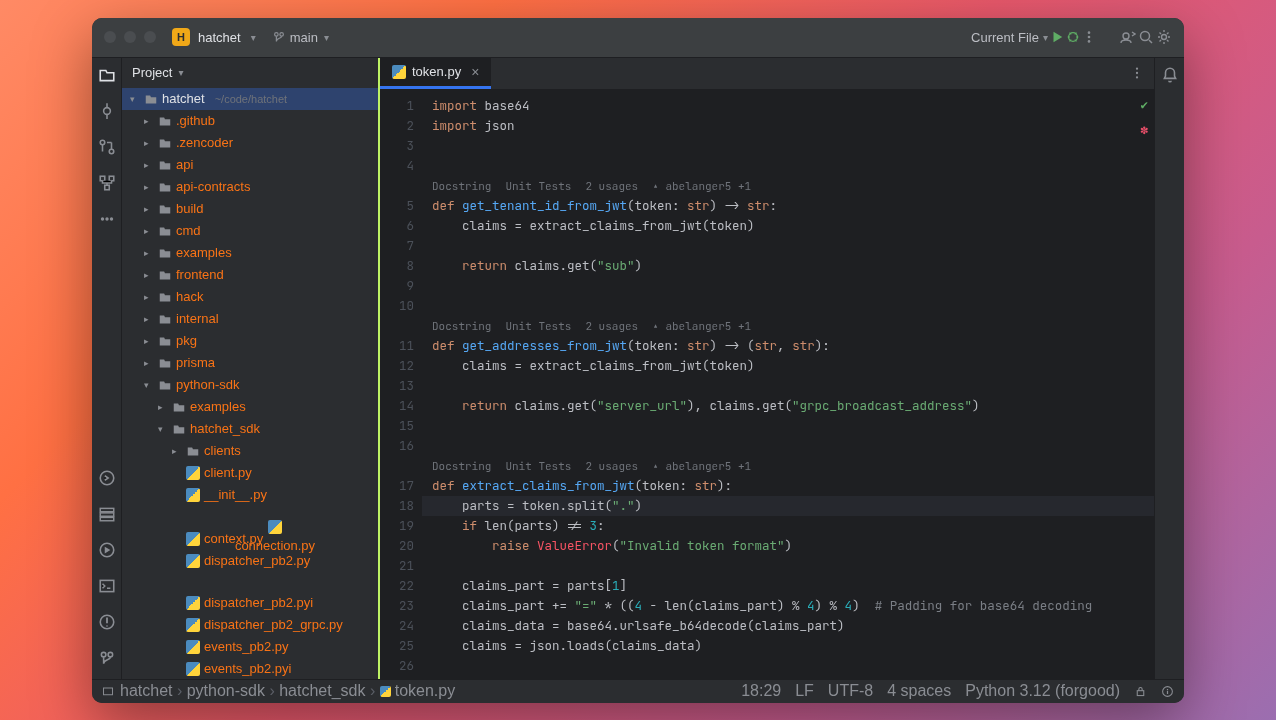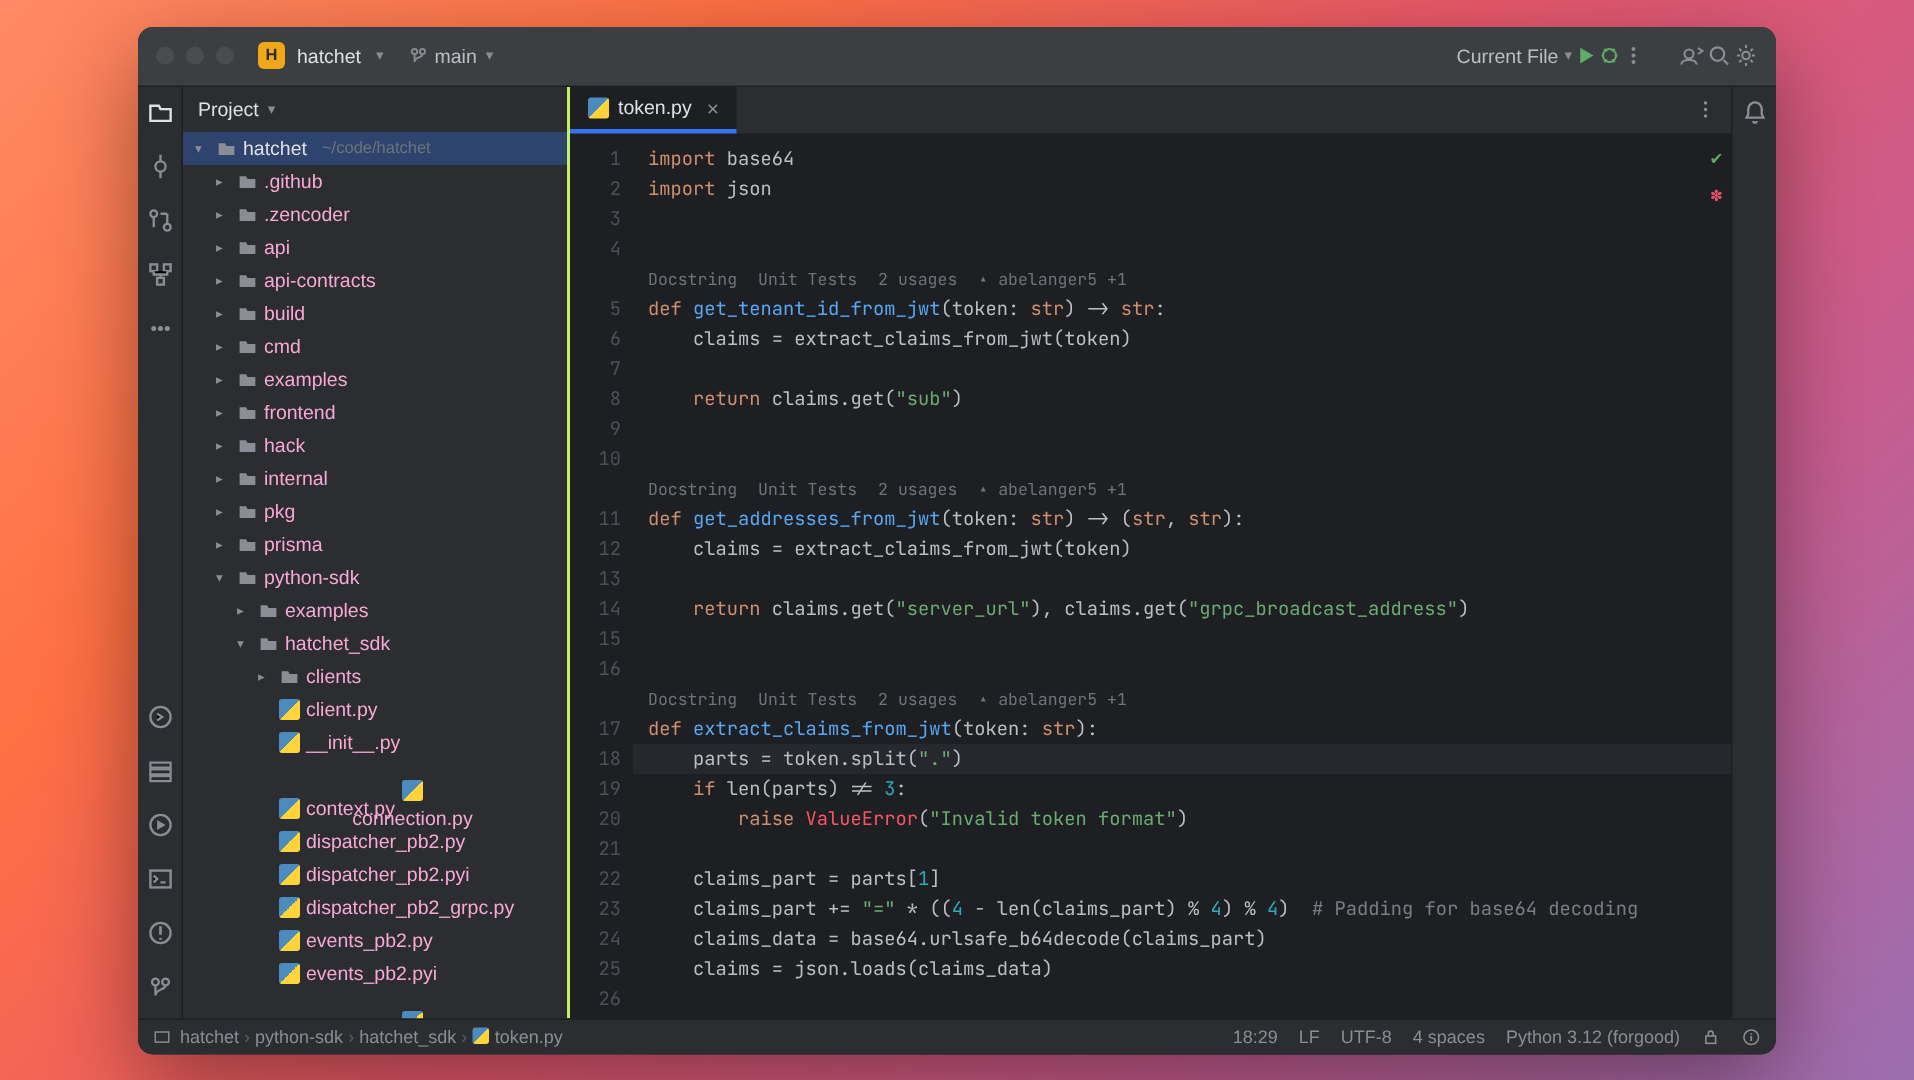--- a/index.html
+++ b/index.html
@@ -68,21 +68,21 @@
 .tree-row {
   display: flex; align-items: center; height: 22px; padding-left: 8px;
   cursor: pointer; white-space: nowrap; gap: 4px;
 }
 .tree-row.selected { background: #2e436e; }
 .tree-row .arrow { width: 10px; color: #8a8d93; font-size: 9px; }
 .tree-row .arrow.blank { visibility: hidden; }
 .folder-ico { color: #8a8d93; width: 14px; display: inline-flex; }
 .file-ico { width: 14px; display: inline-flex; }
 .py-ico { width:14px;height:14px;background:linear-gradient(135deg,#4b8bbe 50%,#ffd43b 50%);border-radius:2px; }
-.tree-label { color: #f9a8d4; }
+.tree-label { color: #f97316; }
 .tree-label.root { color: #dfe1e5; font-weight: 500; }
 .tree-label.dim { color: #6f737a; margin-left: 6px; font-size: 11px; }
 .editor-area { flex: 1; display: flex; flex-direction: column; background: #1e1f22; }
 .tabs { height: 32px; display: flex; align-items: stretch; background: #2b2d30; border-bottom: 1px solid #1e1f22; }
 .tab {
   display: flex; align-items: center; padding: 0 12px; gap: 6px;
   border-bottom: 3px solid #3574f0; background: #1e1f22; color: #dfe1e5; font-size: 13px;
 }
 .tab .close { color: #8a8d93; font-size: 14px; margin-left: 4px; }
 .tabs .spacer2 { flex: 1; }
@@ -103,21 +103,21 @@
 .editor-marks { position: absolute; right: 6px; top: 6px; display: flex; flex-direction: column; gap: 8px; }
 .check { color: #5fad65; }
 .flower { color: #e94f6a; }
 .right-rail {
   width: 30px; background: #2b2d30; border-left: 1px solid #1e1f22;
   display: flex; flex-direction: column; align-items: center; padding-top: 8px; gap: 18px;
 }
 .left-rail-bottom { margin-top: auto; display: flex; flex-direction: column; gap: 18px; padding-bottom: 12px; align-items: center; }
 .statusbar {
   height: 24px; background: #2b2d30; border-top: 1px solid #1e1f22;
-  display: flex; align-items: center; padding: 0 10px; font-size: 12px; color: #8a8d93; gap: 6px;
+  display: flex; align-items: center; padding: 0 10px; font-size: 16px; color: #8a8d93; gap: 6px;
 }
 .crumb { color: #8a8d93; }
 .crumb-sep { color: #5a5e66; }
 .status-right { margin-left: auto; display: flex; gap: 14px; align-items: center; }
 .cursor-pointer { cursor: pointer; }
 svg { display: block; }
 </style>
 </head>
 <body>
 
@@ -446,21 +446,21 @@
             </span>
             <span class="tree-label">context.py</span>
           </div>
           <div class="tree-row" style="padding-left: 50px;">
             <span class="arrow blank">▸</span>
             <span class="file-ico">
               <span class="py-ico"></span>
             </span>
             <span class="tree-label">dispatcher_pb2.py</span>
           </div>
-          <div class="tree-row" style="padding-left: 50px;">
+          <div class="tree-row" style="padding-left: 50px; margin-top: 20px;">
             <span class="arrow blank">▸</span>
             <span class="file-ico">
               <span class="py-ico"></span>
             </span>
             <span class="tree-label">dispatcher_pb2.pyi</span>
           </div>
           <div class="tree-row" style="padding-left: 50px;">
             <span class="arrow blank">▸</span>
             <span class="file-ico">
               <span class="py-ico"></span>

